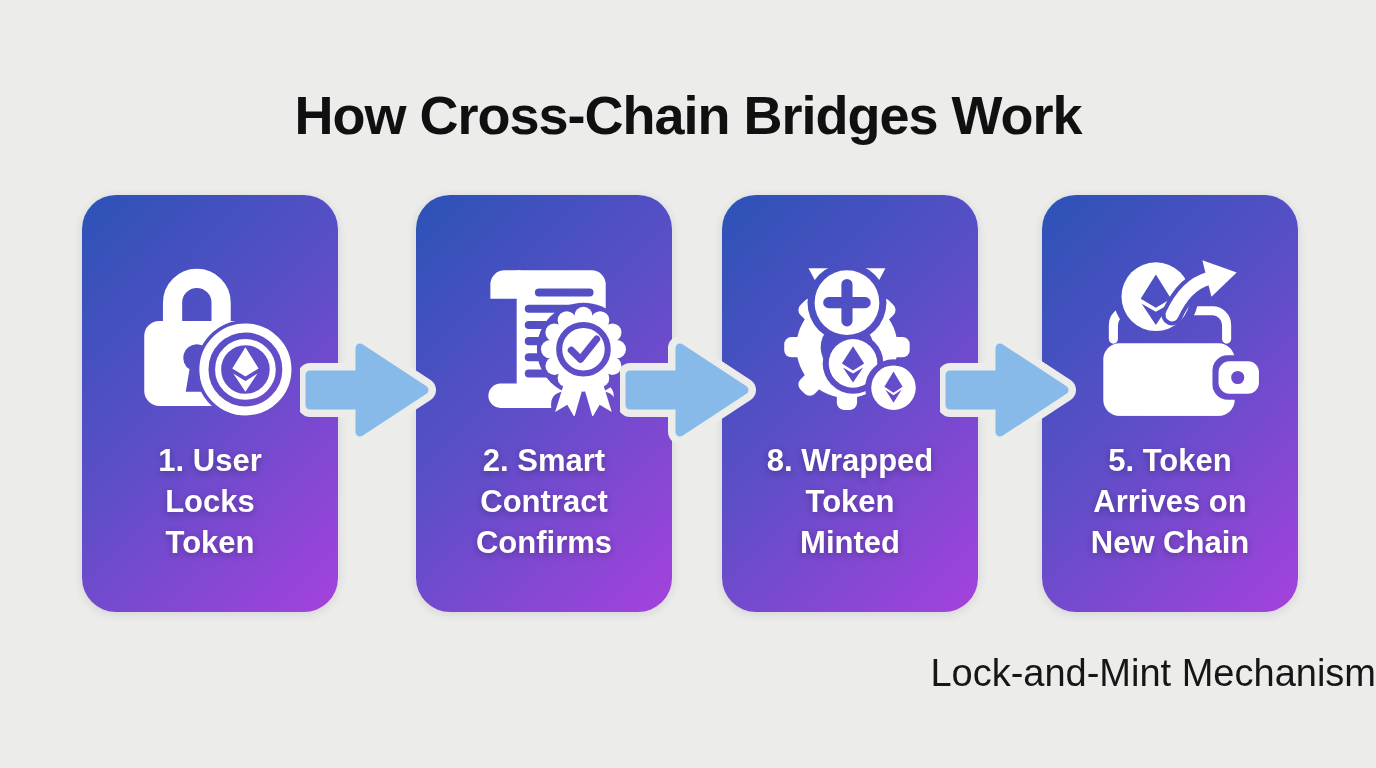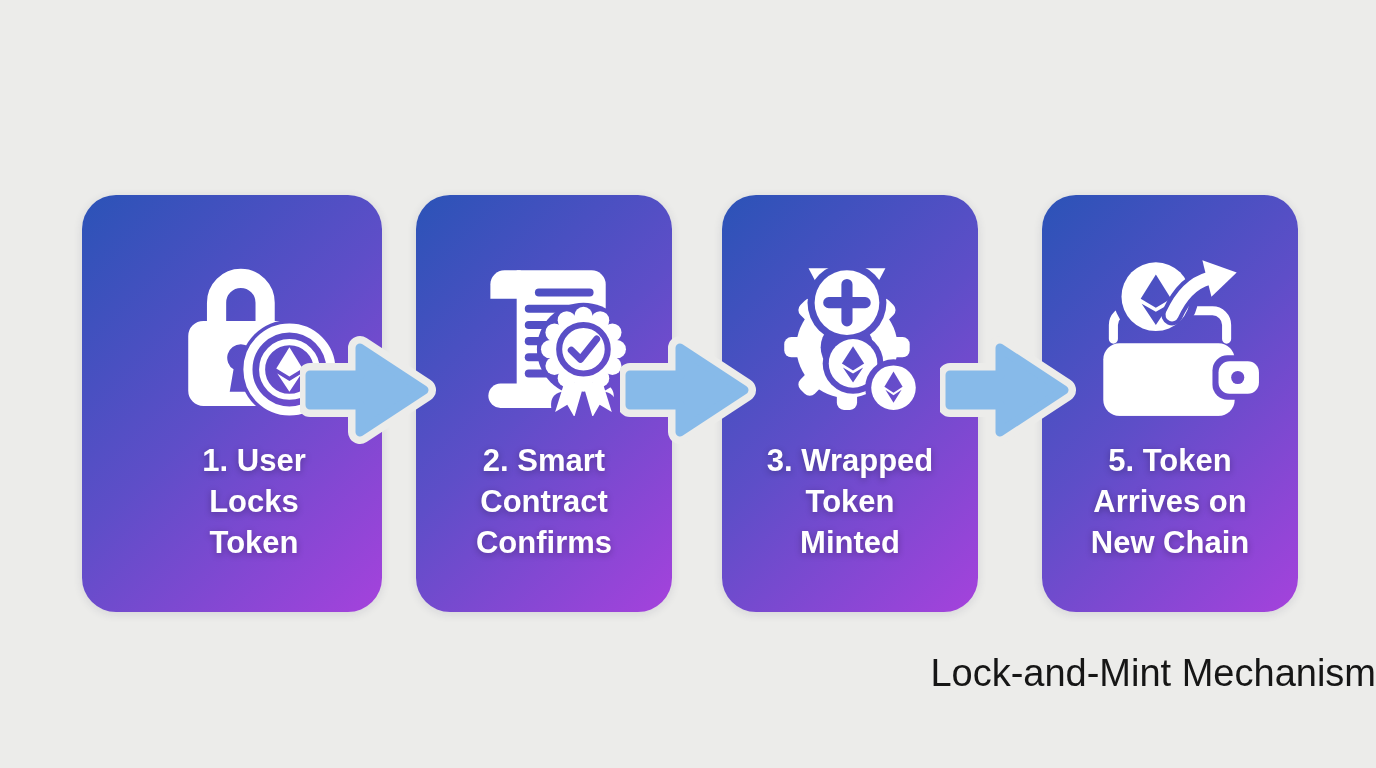--- a/index.html
+++ b/index.html
@@ -17,21 +17,21 @@
     letter-spacing:-1px;
   }
   .card{
     position:absolute;top:195px;width:256px;height:417px;
     border-radius:34px;
     background:linear-gradient(135deg,#2B53B7 0%,#5E4EC8 48%,#A542DC 100%);
     box-shadow:0 2px 10px rgba(40,40,80,0.12);
     display:flex;flex-direction:column;align-items:center;
     z-index:1;
   }
-  .card-1{left:82px;padding-left:44px;}
+  .card-1{left:82px;}
   .card-2{left:416px;}
   .card-3{left:722px;}
   .card-4{left:1042px;}
   .icon-wrap{
     margin-top:42px;height:186px;width:190px;
     display:flex;align-items:center;justify-content:center;
   }
   .step-label{
     margin-top:18px;
     text-align:center;color:#FFFFFF;
@@ -49,20 +49,21 @@
     position:absolute;top:652px;left:0;width:1376px;
     text-align:right;
     font-size:38px;font-weight:normal;color:#161616;
   }
 </style>
 </head>
 <body>
 
 <div class="stage">
 
+  <div class="title">How Cross-Chain Bridges Work</div>
 
   <div class="card card-1">
     <div class="icon-wrap">
       <svg width="172" height="172" viewBox="0 0 170 170">
         <defs>
           <mask id="m-lock">
             <rect x="0" y="0" width="170" height="170" fill="#fff"></rect>
             <circle cx="120" cy="124" r="49" fill="#000"></circle>
           </mask>
         </defs>
@@ -175,21 +176,21 @@
             <rect x="72" y="40" width="20" height="26" rx="7" transform="rotate(225 82 102)"></rect>
             <rect x="72" y="40" width="20" height="26" rx="7" transform="rotate(270 82 102)"></rect>
             <rect x="72" y="40" width="20" height="26" rx="7" transform="rotate(315 82 102)"></rect>
           </g>
         </g>
         <circle cx="82" cy="58" r="32" fill="#fff" mask="url(#m-plus)"></circle>
         <circle cx="88" cy="118" r="24" fill="#fff" mask="url(#m-eth1)"></circle>
         <circle cx="128" cy="142" r="22" fill="#fff" mask="url(#m-eth2)"></circle>
       </svg>
     </div>
-    <div class="step-label">3. Wrapped
+    <div class="step-label">8. Wrapped
 Token
 Minted</div>
   </div>
 
   <div class="card card-4">
     <div class="icon-wrap">
       <svg width="186" height="172" viewBox="0 0 184 170">
         <defs>
           <mask id="m-wallet">
             <rect x="0" y="0" width="184" height="170" fill="#fff"></rect>

